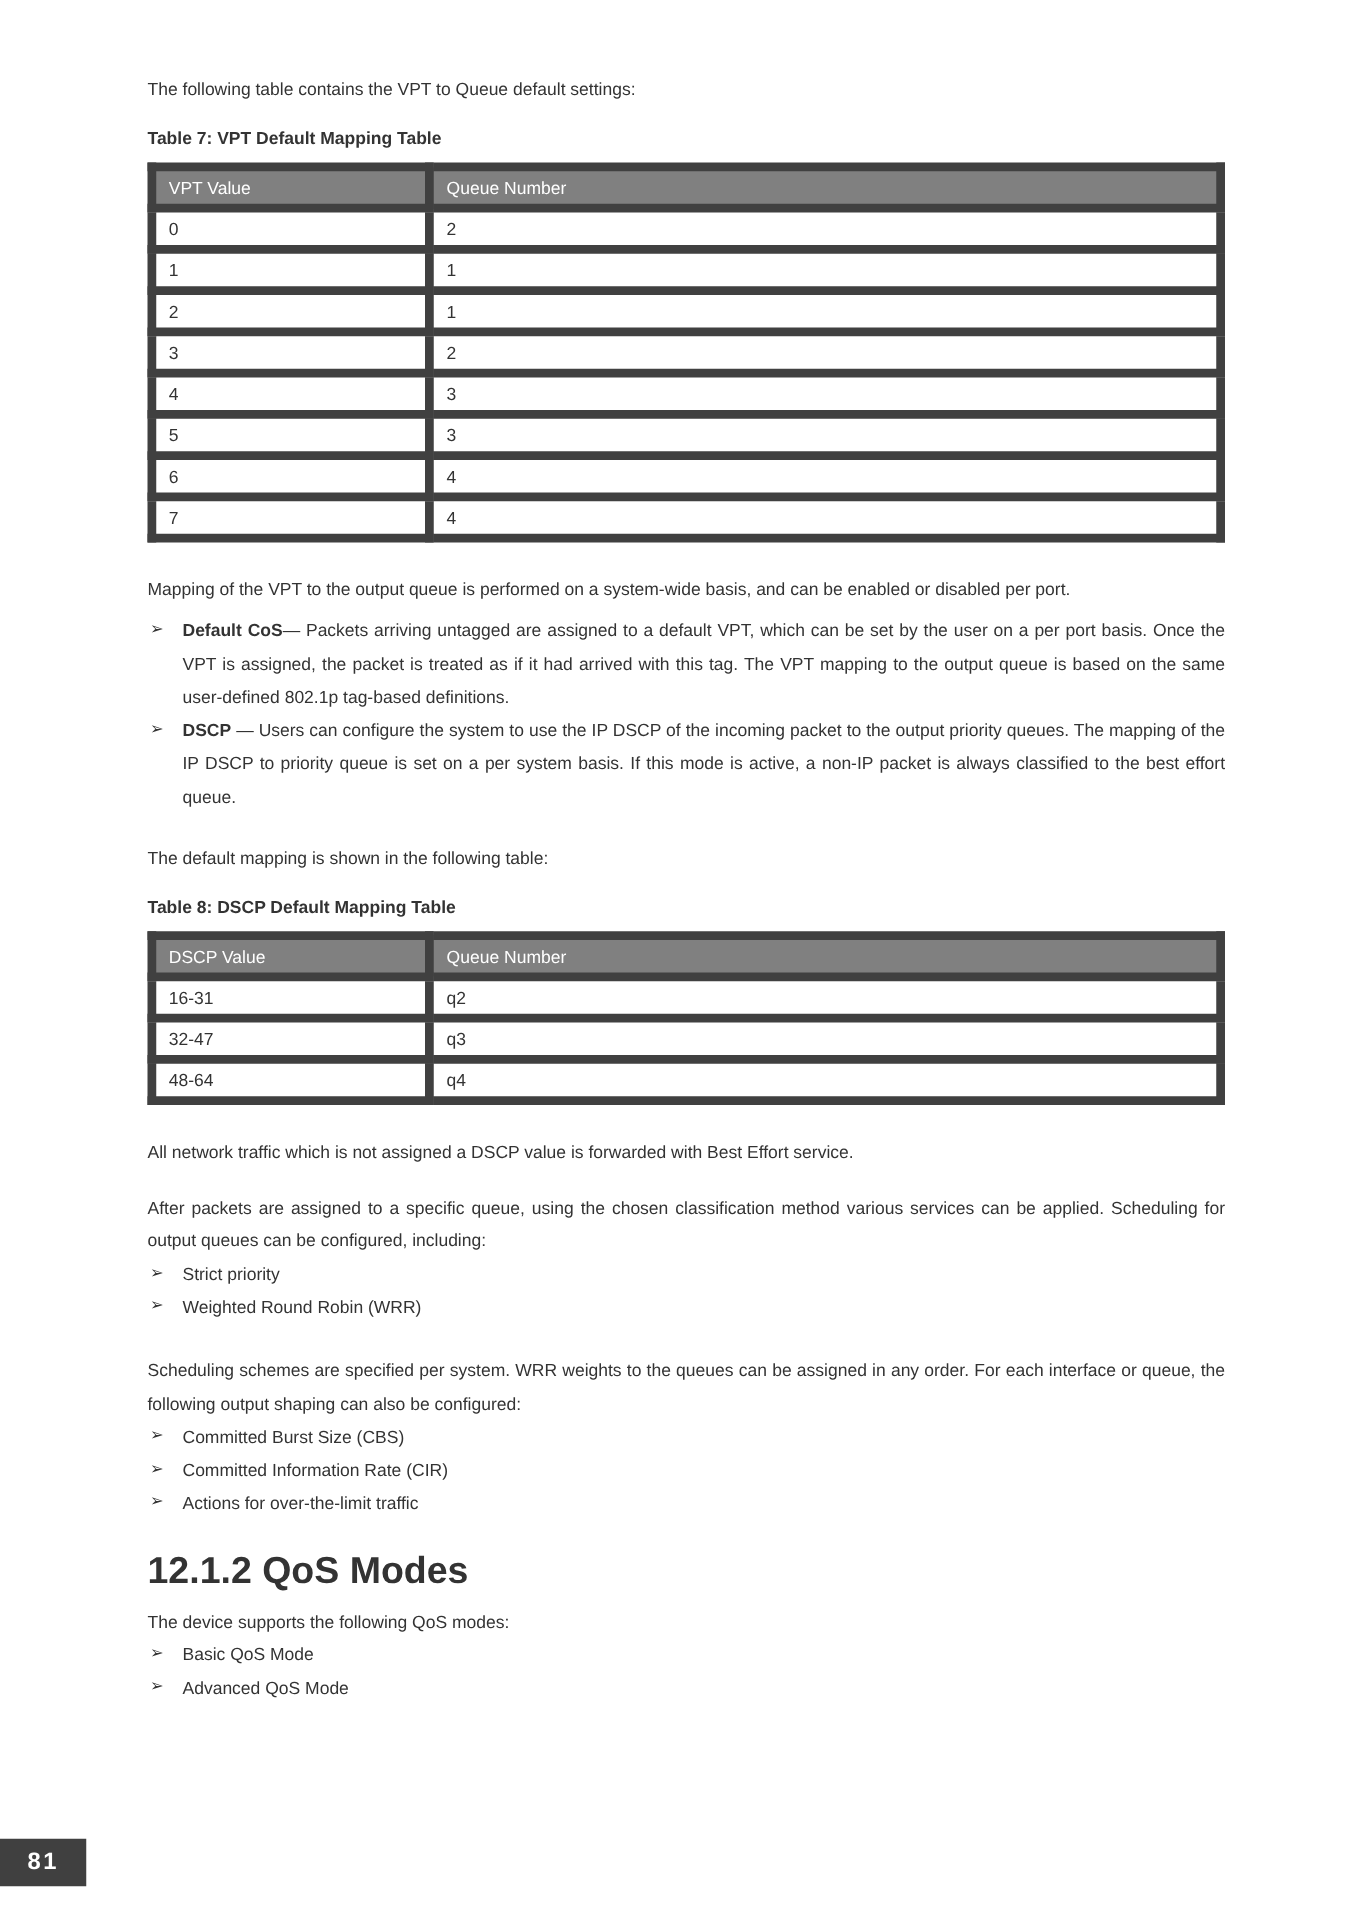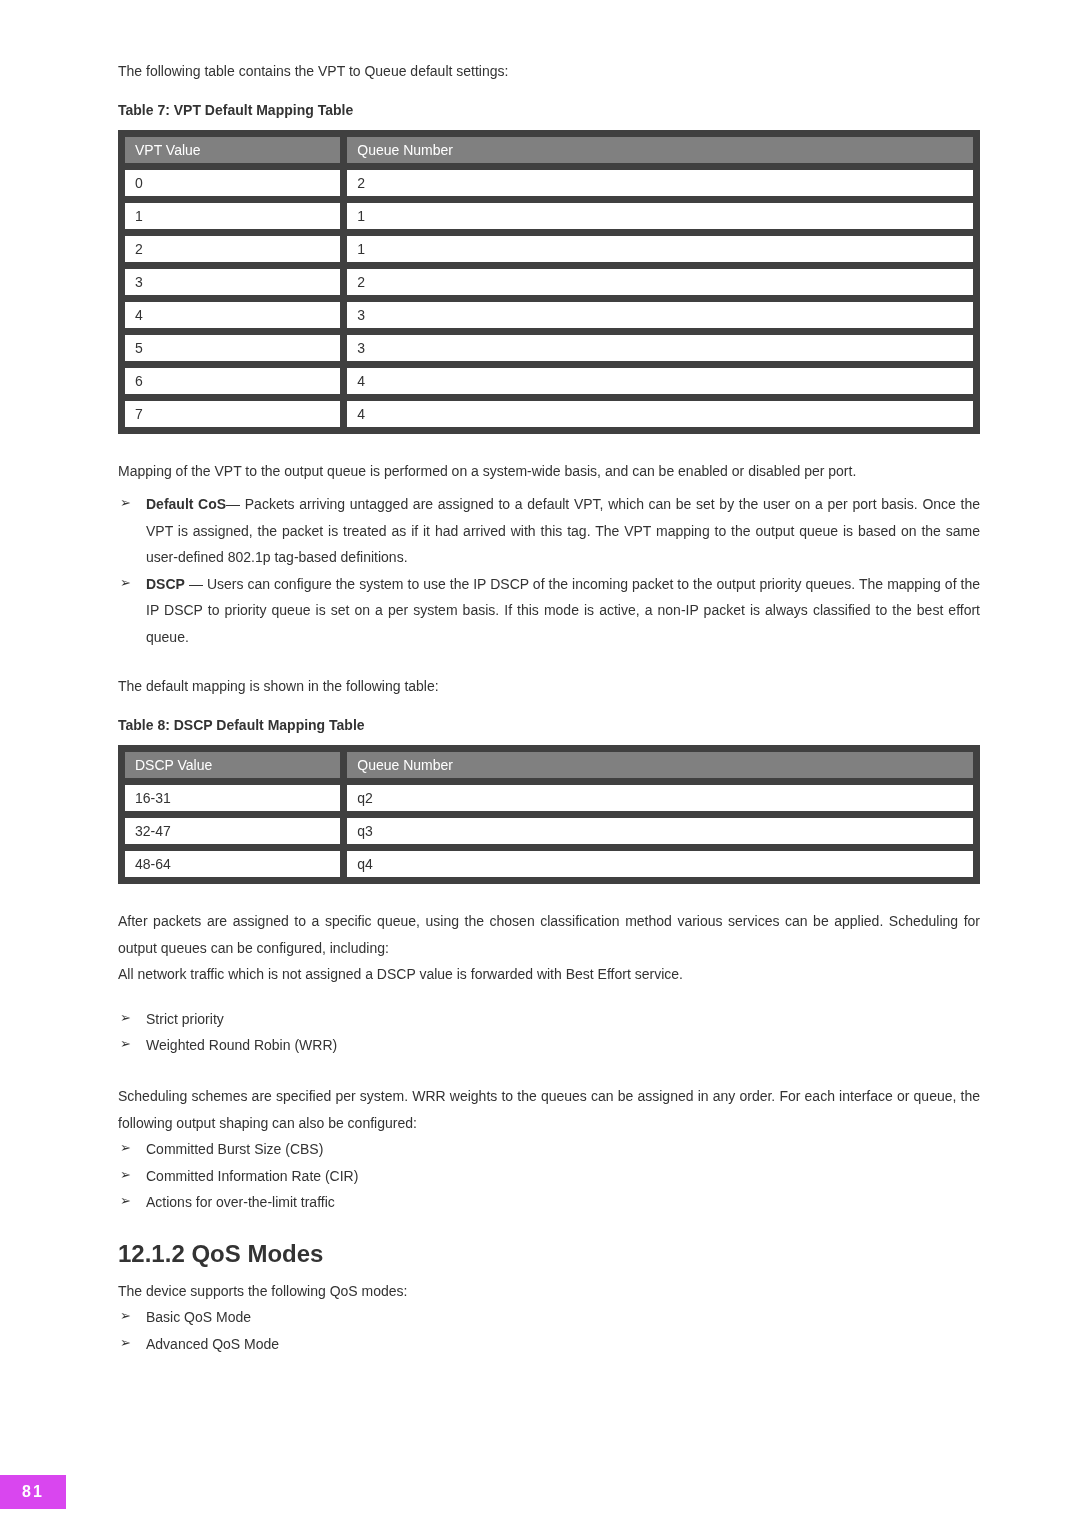--- a/index.html
+++ b/index.html
@@ -71,33 +71,33 @@
     content: "➢";
     position: absolute;
     left: 2px;
     color: #333;
     font-size: 13px;
   }
   .bold {
     font-weight: bold;
   }
   .section-heading {
-    font-size: 24px;
+    font-size: 30px;
     font-weight: bold;
     margin-top: 20px;
     margin-bottom: 10px;
   }
   .page-footer {
     position: absolute;
     bottom: 30px;
     left: 0;
-    background: #d946ef;
+    background: #404040;
     color: #fff;
     font-weight: bold;
-    font-size: 16px;
+    font-size: 19px;
     padding: 8px 22px 8px 22px;
     letter-spacing: 2px;
   }
 </style>
 </head>
 <body>
 
 <div class="page-content">
 
   <p class="intro-text">The following table contains the VPT to Queue default settings:</p>
@@ -174,23 +174,23 @@
         <td>32-47</td>
         <td>q3</td>
       </tr>
         <tr>
         <td>48-64</td>
         <td>q4</td>
       </tr>
       </tbody>
   </table>
 
+  <p class="body" style="margin-bottom:18px;">All network traffic which is not assigned a DSCP value is forwarded with Best Effort service.</p>
+
   <p class="body" style="margin-bottom:0;">After packets are assigned to a specific queue, using the chosen classification method various services can be applied. Scheduling for output queues can be configured, including:</p>
-
-  <p class="body" style="margin-bottom:18px;">All network traffic which is not assigned a DSCP value is forwarded with Best Effort service.</p>
 
   <ul class="bullet-list">
       <li>Strict priority</li>
       <li>Weighted Round Robin (WRR)</li>
     </ul>
 
   <p class="body" style="margin-bottom:0;">Scheduling schemes are specified per system. WRR weights to the queues can be assigned in any order. For each interface or queue, the following output shaping can also be configured:</p>
 
   <ul class="bullet-list">
       <li>Committed Burst Size (CBS)</li>

